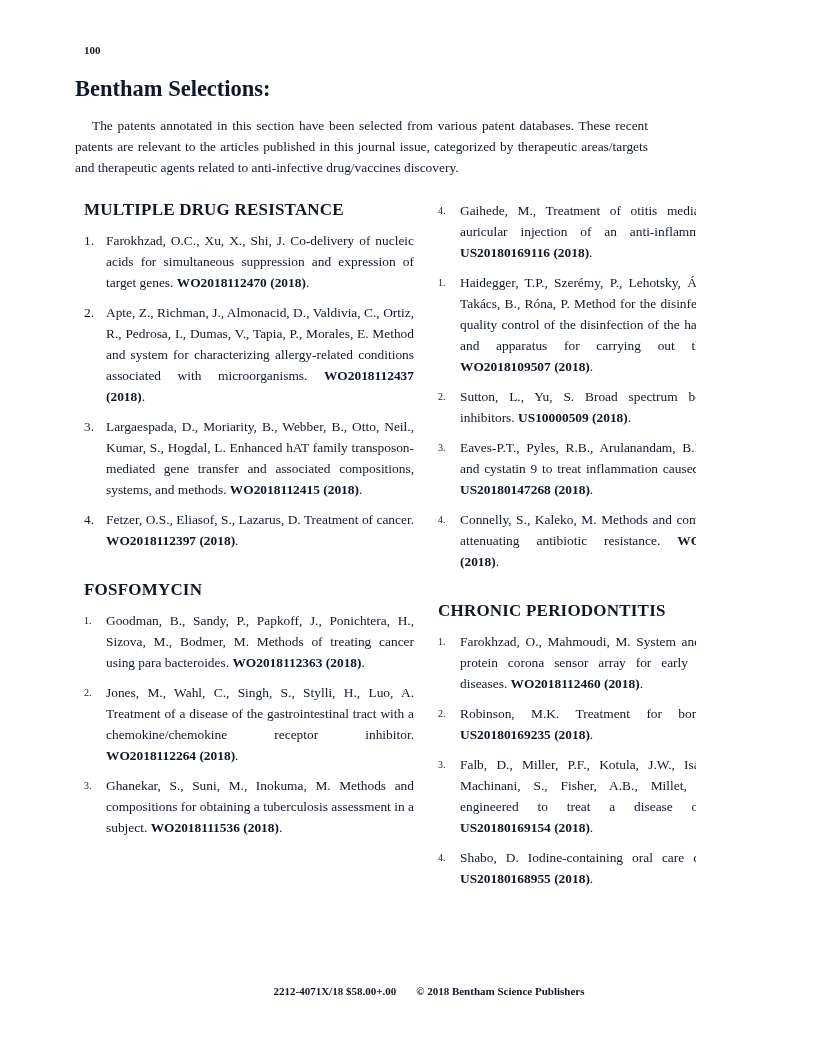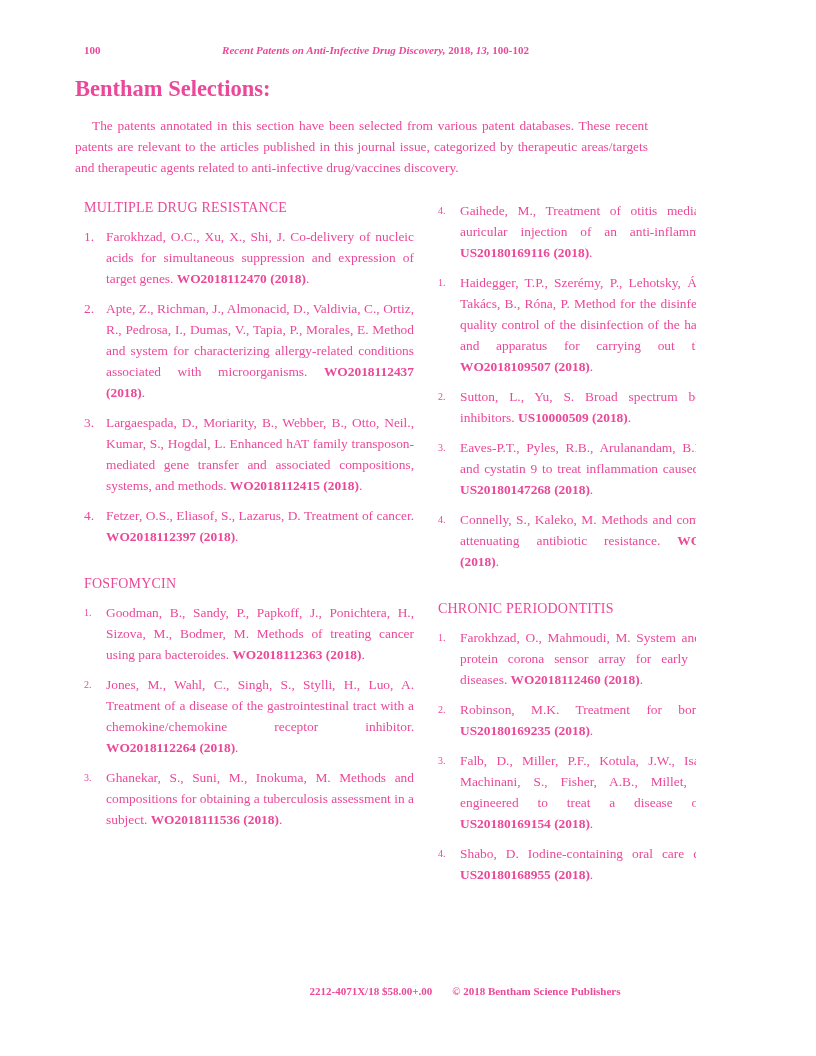--- a/index.html
+++ b/index.html
@@ -1,46 +1,45 @@
 <!DOCTYPE html>
 <html><head>
 <meta charset="utf-8">
 <style>
   html,body{margin:0;padding:0;background:#ffffff;}
   .page{
     width:696px;height:1056px;background:#fff;position:relative;
     box-sizing:border-box;padding:44px 48px 5px 75px;
-    font-family:"Liberation Serif", serif;color:#ec4899;overflow:hidden;
+    font-family:"Liberation Serif", serif;color:#0f172a;overflow:hidden;
   }
   .header{position:relative;font-size:11px;height:14px;}
   .page-num{position:absolute;left:9px;top:0;font-weight:bold;}
   .running-head{text-align:center;font-weight:bold;position:relative;left:14px;white-space:nowrap;}
   .rh-italic{font-style:italic;}
   .title{font-size:22.5px;font-weight:bold;margin-top:18px;}
   .intro{font-size:13.4px;line-height:21px;text-align:justify;text-indent:17px;}
   .columns{display:flex;gap:24px;margin-top:22px;margin-left:9px;}
   .col{flex:0 0 330px;width:330px;}
-  .sec-heading{font-size:14px;font-weight:normal;margin:29px 0 10px 0;letter-spacing:0.2px;}
+  .sec-heading{font-size:17px;font-weight:bold;margin:29px 0 10px 0;letter-spacing:0.2px;}
   .col .sec-heading:first-child{margin-top:0;}
   .entry{display:flex;font-size:13.4px;line-height:21px;margin:0 0 9px 0;}
   .num{flex:0 0 22px;}
   .num.small{font-size:10px;}
   .etext{flex:1;text-align:justify;}
   .patent{font-weight:bold;}
   .footer{position:absolute;top:985px;left:0;width:816px;display:flex;justify-content:center;font-size:11px;font-weight:bold;}
-  .footer-inner{display:flex;gap:20px;position:relative;left:57px;}
+  .footer-inner{display:flex;gap:20px;position:relative;left:21px;}
 </style>
 </head>
 <body>
 
 <div class="page">
 
   <div class="header">
     <span class="page-num">100</span>
-    <div class="running-head"><span class="rh-italic">Recent Patents on Anti-Infective Drug Discovery,</span> <span>2018,</span> <span class="rh-italic">13,</span> <span>100-102</span></div>
   </div>
 
   <div class="title">Bentham Selections:</div>
 
   <p class="intro">The patents annotated in this section have been selected from various patent databases. These recent patents are relevant to the articles published in this journal issue, categorized by therapeutic areas/targets and therapeutic agents related to anti-infective drug/vaccines discovery.</p>
 
   <div class="columns">
     <div class="col">
         <div class="sec-heading">MULTIPLE DRUG RESISTANCE</div>
         <div class="entry">

